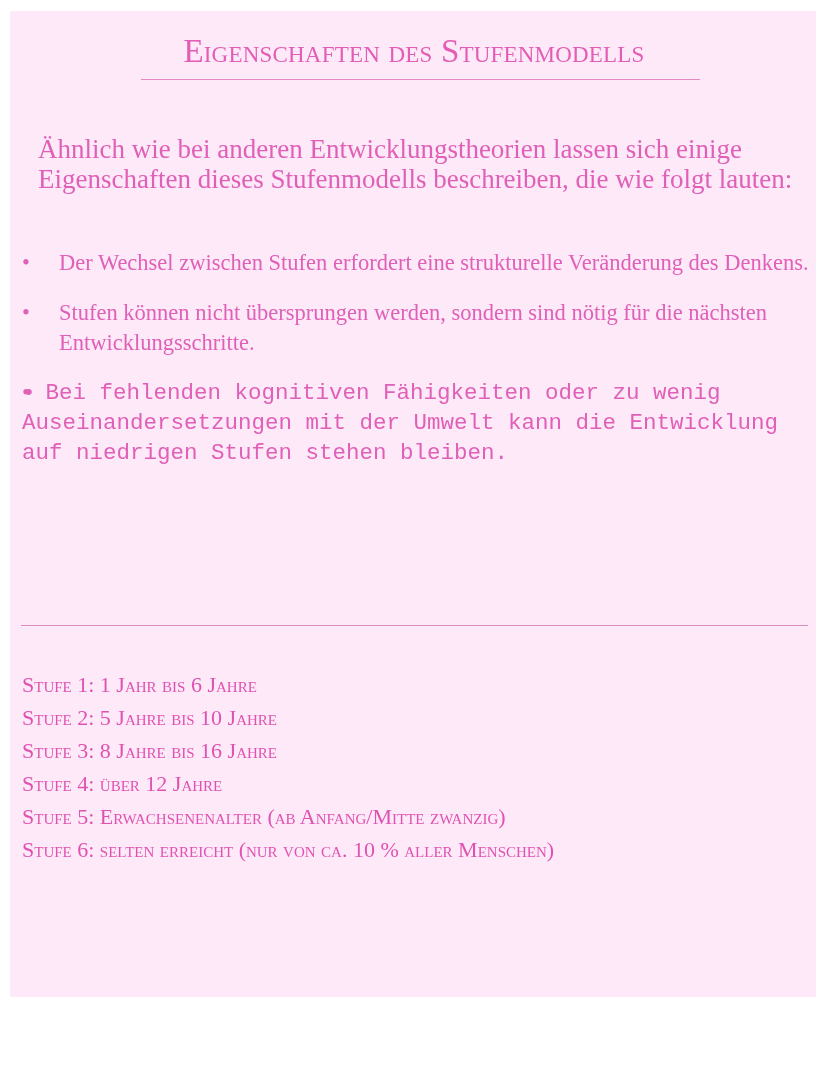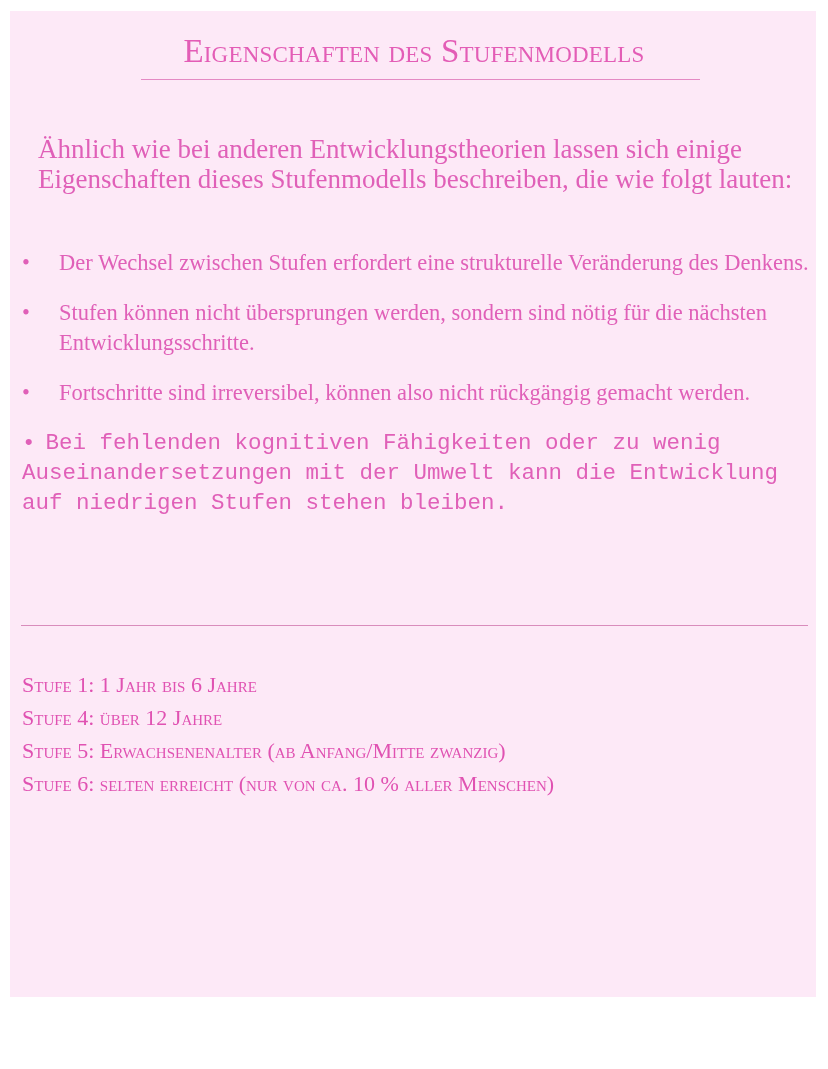--- a/index.html
+++ b/index.html
@@ -127,27 +127,28 @@
   <li class="bullet-item">
     <span class="dot">•</span>
     <span>Der Wechsel zwischen Stufen erfordert eine strukturelle Veränderung des Denkens.</span>
   </li>
   <li class="bullet-item">
     <span class="dot">•</span>
     <span>Stufen können nicht übersprungen werden, sondern sind nötig für die nächsten Entwicklungsschritte.</span>
   </li>
   <li class="bullet-item">
     <span class="dot">•</span>
-    <span>Fortschritte sind irreversibel, können also nicht rückgängig gemacht werden.</span>
   </li>
   <li class="bullet-item inline">
     <span class="dot">•</span><span>Bei fehlenden kognitiven Fähigkeiten oder zu wenig Auseinandersetzungen mit der Umwelt kann die Entwicklung auf niedrigen Stufen stehen bleiben.</span>
   </li>
 </ul>
 
 <div class="section-rule"></div>
 
 <ul class="stages">
   <li class="stage-item">Stufe 1: 1 Jahr bis 6 Jahre</li>
+  <li class="stage-item">Stufe 2: 5 Jahre bis 10 Jahre</li>
+  <li class="stage-item">Stufe 3: 8 Jahre bis 16 Jahre</li>
   <li class="stage-item">Stufe 4: über 12 Jahre</li>
   <li class="stage-item">Stufe 5: Erwachsenenalter (ab Anfang/Mitte zwanzig)</li>
   <li class="stage-item">Stufe 6: selten erreicht (nur von ca. 10 % aller Menschen)</li>
 </ul>
 
 </body></html>

